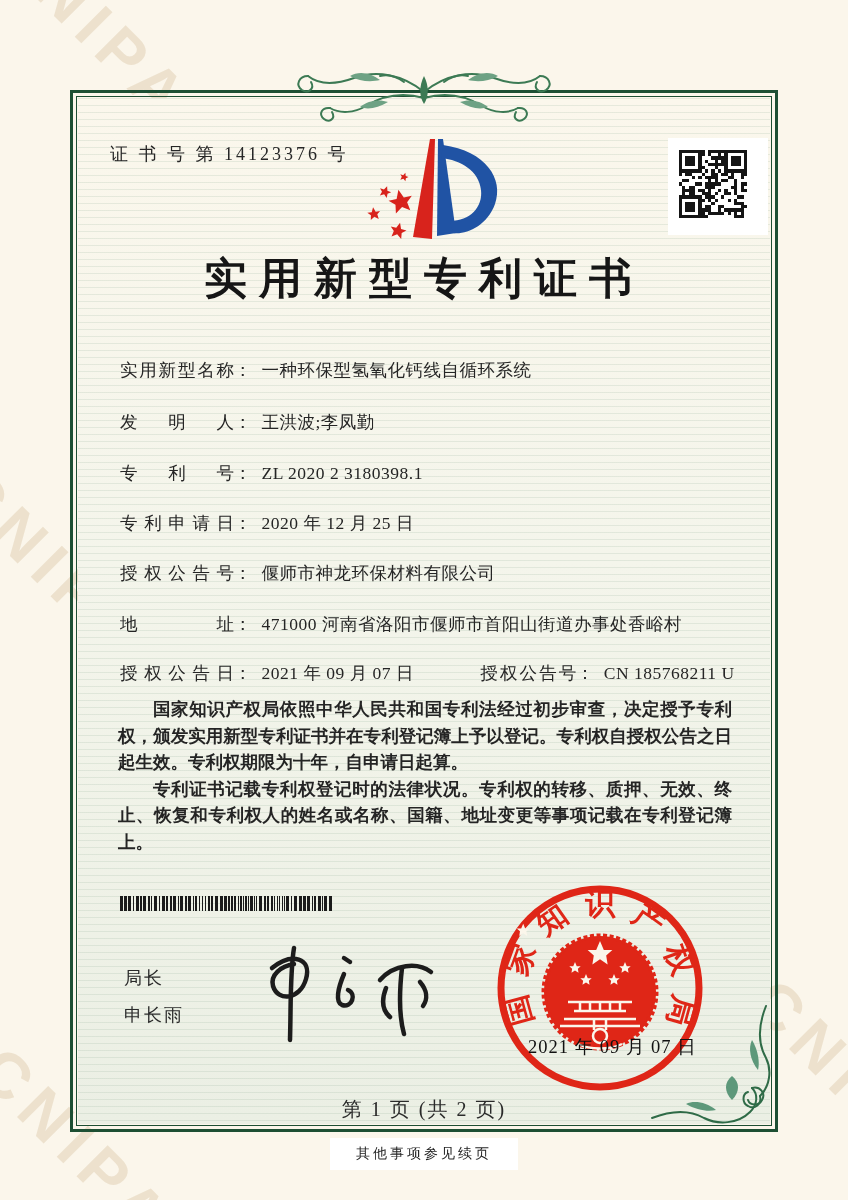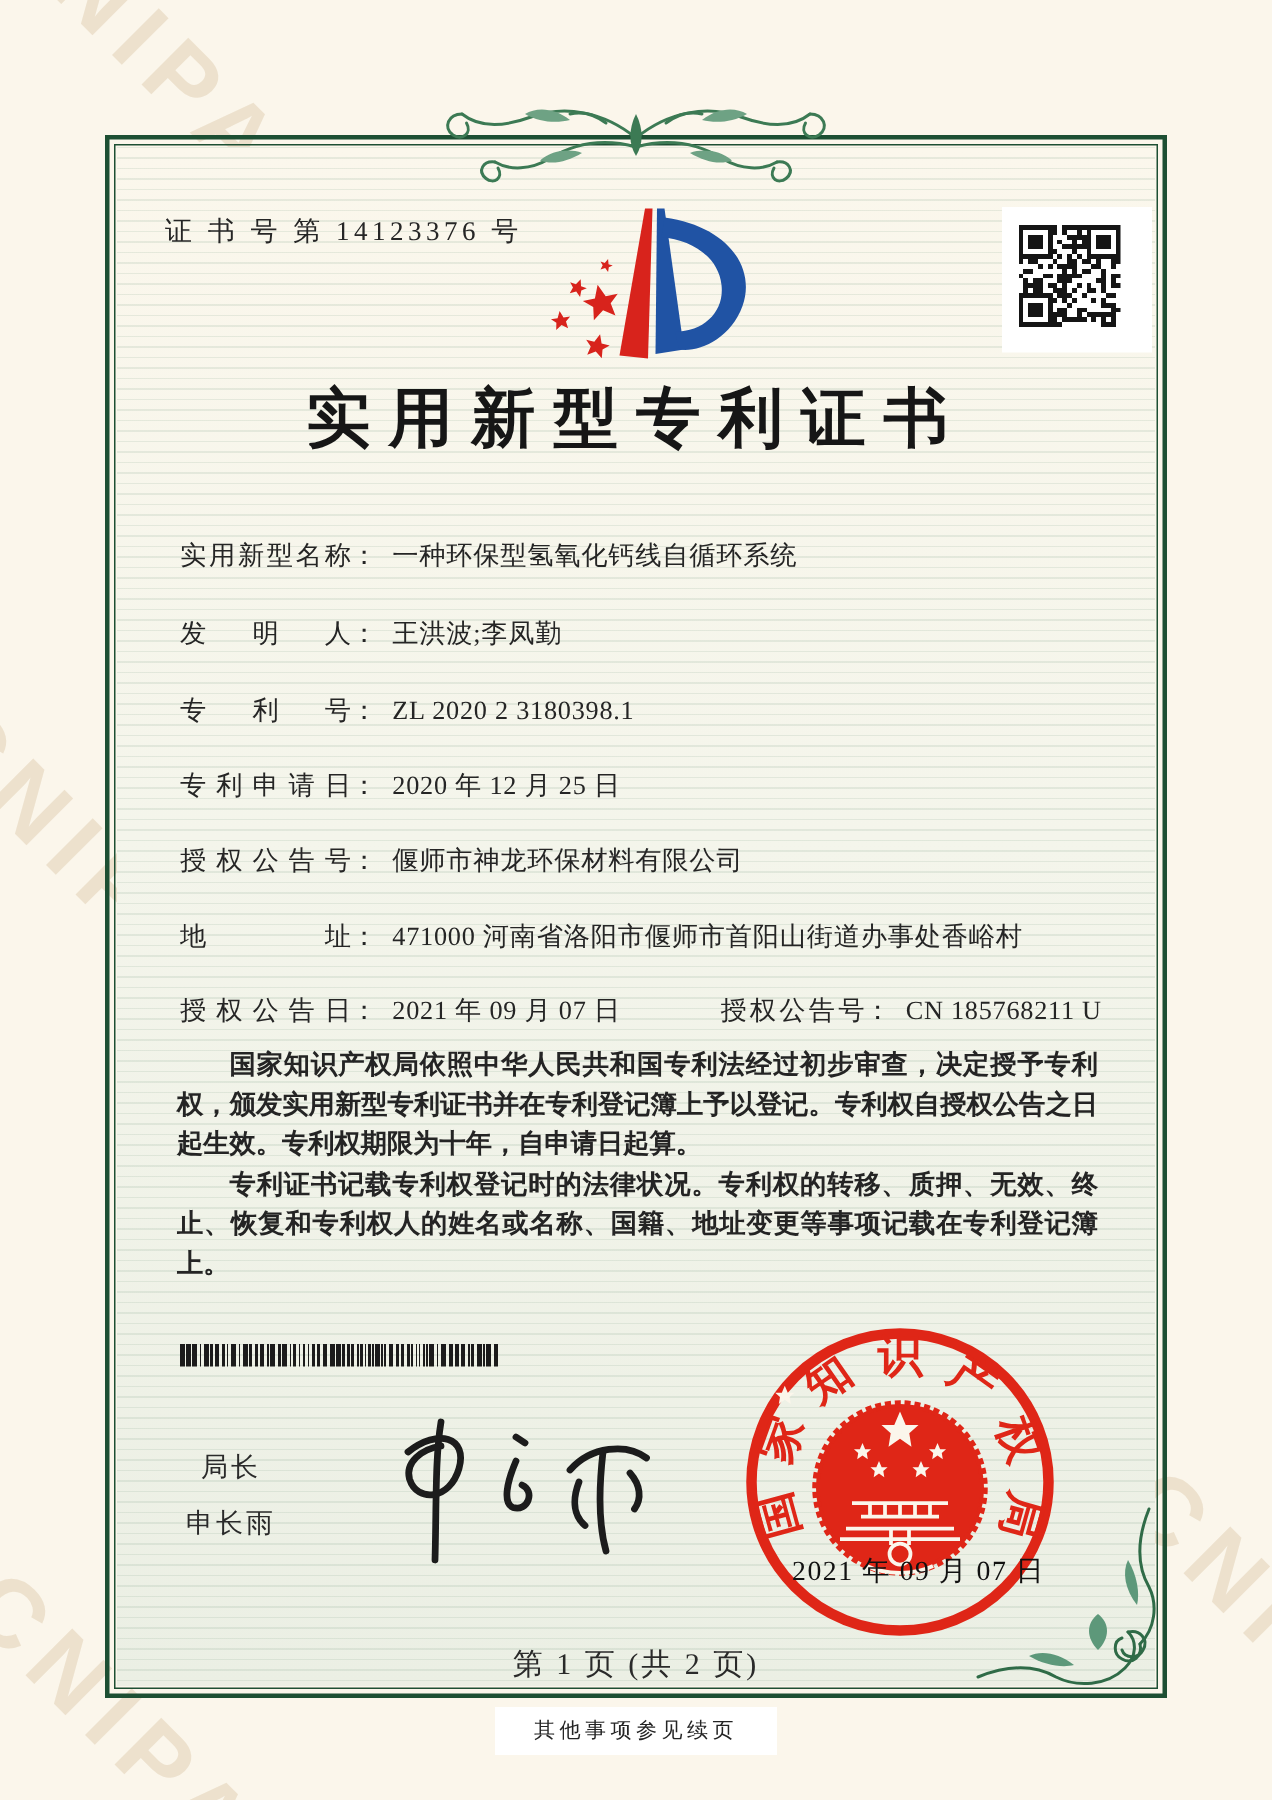--- a/index.html
+++ b/index.html
@@ -59,21 +59,21 @@
     position:absolute;left:118px;top:696px;width:614px;
     font-size:17.5px;line-height:26.5px;text-align:justify;color:#242424;
   }
   .paragraphs p{margin:0;text-indent:2em;font-weight:bold;}
 
   .barcode{position:absolute;left:120px;top:896px;width:216px;height:15px;}
 
   .signer{
     position:absolute;left:124px;top:966px;
     font-family:"Liberation Sans","DejaVu Sans",sans-serif;
-    font-size:18px;color:#2a2a2a;letter-spacing:2px;text-align:center;
+    font-size:18px;color:#2a2a2a;letter-spacing:2px;
   }
   .signer div{margin-bottom:13px;}
   .signature-svg{position:absolute;left:232px;top:942px;width:215px;height:105px;}
 
   .seal{position:absolute;left:490px;top:878px;width:220px;height:220px;z-index:3;}
   .seal-date{
     position:absolute;left:528px;top:1034px;z-index:4;
     font-size:18.5px;color:#111;letter-spacing:1px;white-space:nowrap;
   }
   .footer-page{

